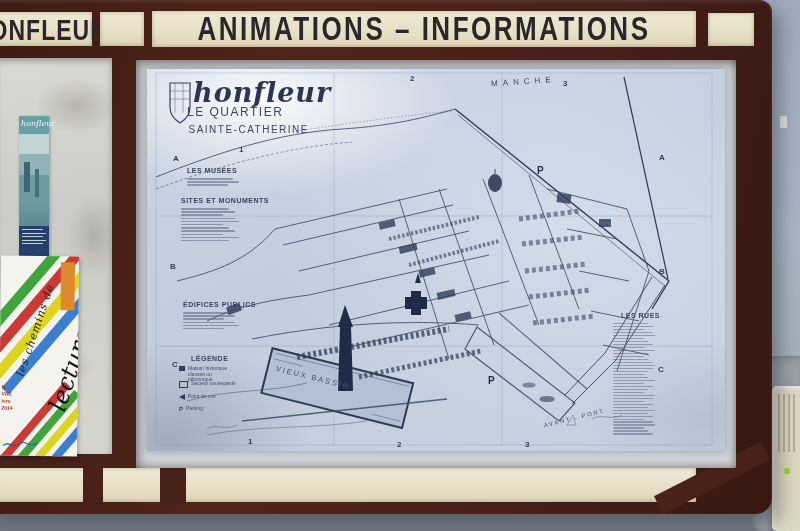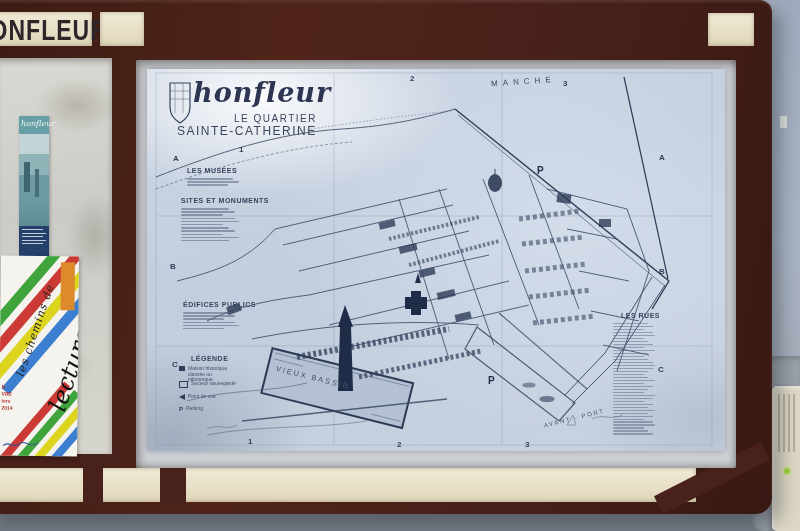--- a/index.html
+++ b/index.html
@@ -98,22 +98,22 @@
         radial-gradient(200px 140px at 4% 97%, rgba(80,92,115,.30), rgba(0,0,0,0) 70%),
         radial-gradient(180px 120px at 97% 92%, rgba(120,132,155,.22), rgba(0,0,0,0) 70%),
         linear-gradient(160deg,#ccd5e3 0%,#c2cddd 45%,#c9d2e0 100%);
        box-shadow:0 0 6px rgba(30,30,40,.3);}
   #paper svg{position:absolute;left:0;top:0;}
 
   
   .mtxt{position:absolute;color:#35425e;}
   #m-title{left:46px;top:8px;font-family:"DejaVu Serif",serif;font-style:italic;font-weight:700;
        font-size:27px;color:#2d3552;letter-spacing:1px;}
-  #m-sub1{left:40px;top:44px;width:130px;text-align:right;font-size:10px;letter-spacing:1.5px;color:#3a465f;}
-  #m-sub2{left:30px;top:55px;width:144px;text-align:left;font-size:12px;letter-spacing:1.5px;color:#3a465f;}
+  #m-sub1{left:40px;top:36px;width:130px;text-align:left;font-size:12px;letter-spacing:1.5px;color:#3a465f;}
+  #m-sub2{left:18px;top:55px;width:144px;text-align:right;font-size:10px;letter-spacing:1.5px;color:#3a465f;}
   .m-head{font-size:7px;font-weight:700;letter-spacing:.5px;color:#38445e;}
   .ph-lines i{display:block;height:1.5px;background:#4d5a77;opacity:.5;margin-bottom:1.7px;width:80%;border-radius:1px;}
   .ph-lines i:nth-child(2n){width:90%;}
   .ph-lines i:nth-child(3n){width:70%;}
   .ph-lines i:nth-child(5n){width:96%;}
   .rues-lines i{height:1.1px;margin-bottom:1.9px;opacity:.45;}
   .legend-row{position:absolute;display:flex;gap:3px;align-items:flex-start;}
   .legend-sym{flex:0 0 auto;}
   .sym-filled{width:6px;height:5px;background:#2f3d58;}
   .sym-open{width:7px;height:5px;border:1px solid #2f3d58;background:transparent;}
@@ -138,20 +138,23 @@
     <div class="led"></div>
   </div>
   <div id="wall-sticker" class="abs"></div>
 
   <div id="frame" class="abs"></div>
 
   <div id="hdr-p1" class="abs cream">
     <span class="sign-txt">HONFLEUR</span>
   </div>
   <div id="hdr-p2" class="abs cream"></div>
+  <div id="hdr-p3" class="abs cream">
+    <span class="sign-txt">ANIMATIONS – INFORMATIONS</span>
+  </div>
   <div id="hdr-p4" class="abs cream"></div>
 
   <div id="rail-left" class="abs"></div>
   <div id="band-main" class="abs cream"></div>
   <div id="band-div1" class="abs band-div"></div>
   <div id="band-div2" class="abs band-div"></div>
   <div id="chamfer-br" class="abs"></div>
 
   <div id="bay" class="abs"></div>
 

